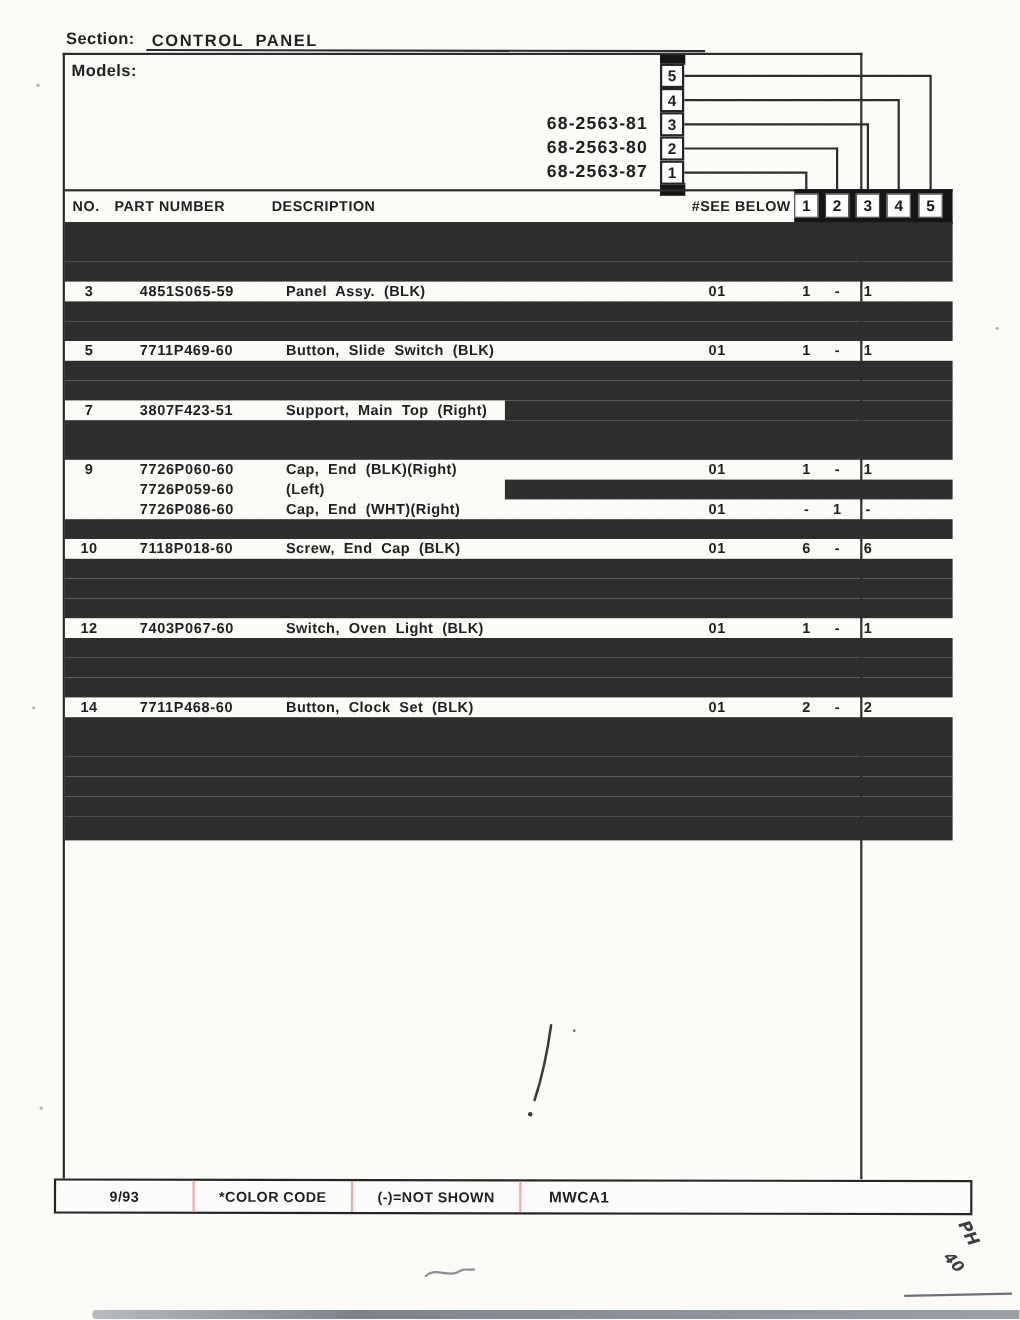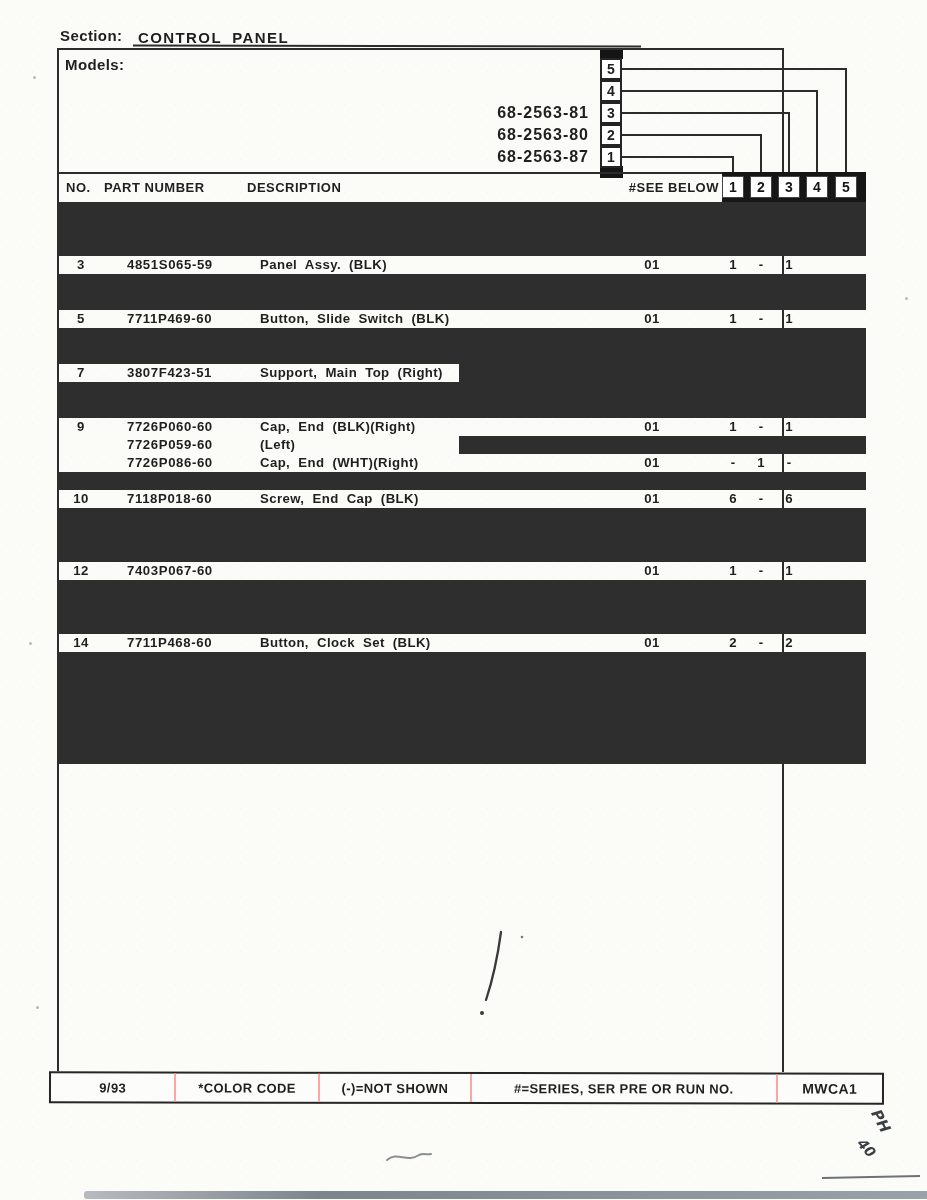--- a/index.html
+++ b/index.html
@@ -361,20 +361,21 @@
     <div class="c-q c-q1">1</div>
     <div class="c-q c-q2">1</div>
     <div class="c-q c-q3">1</div>
     <div class="c-q c-q4"></div>
     <div class="c-q c-q5"></div>
     <div class="rule"></div>
   </div>
         <div class="trow rule-none">
     <div class="c-no">12</div>
     <div class="c-part">7403P067-60</div>
+    <div class="c-desc">Switch, Oven Light (BLK)</div>
     <div class="c-see">01</div>
     <div class="c-q c-q1">1</div>
     <div class="c-q c-q2">-</div>
     <div class="c-q c-q3">1</div>
     <div class="c-q c-q4"></div>
     <div class="c-q c-q5"></div>
 
   </div>
         <div class="trow rule-full">
     <div class="c-no"></div>
@@ -496,21 +497,20 @@
     <div class="c-q c-q5"></div>
     <div class="rule"></div>
   </div>
       </div>
   </div>
 
   <div class="abs footer">
     <div class="fcell f-date">9/93</div>
     <div class="fcell f-color">*COLOR CODE</div>
     <div class="fcell f-notshown">(-)=NOT SHOWN</div>
-    <div class="fcell f-series">#=SERIES, SER PRE OR RUN NO.</div>
     <div class="fcell f-code">MWCA1</div>
   </div>
 
   <svg class="abs pen-stroke-svg" width="70" height="100" viewBox="0 0 70 100">
     <path d="M36 12 C33 34 27 62 21 80" stroke="#3a3a3a" stroke-width="2.3" fill="none" stroke-linecap="round"></path>
     <circle cx="17" cy="93" r="2" fill="#3a3a3a"></circle>
     <circle cx="57" cy="17" r="1.3" fill="#777"></circle>
   </svg>
 
   <div class="abs handwriting">

